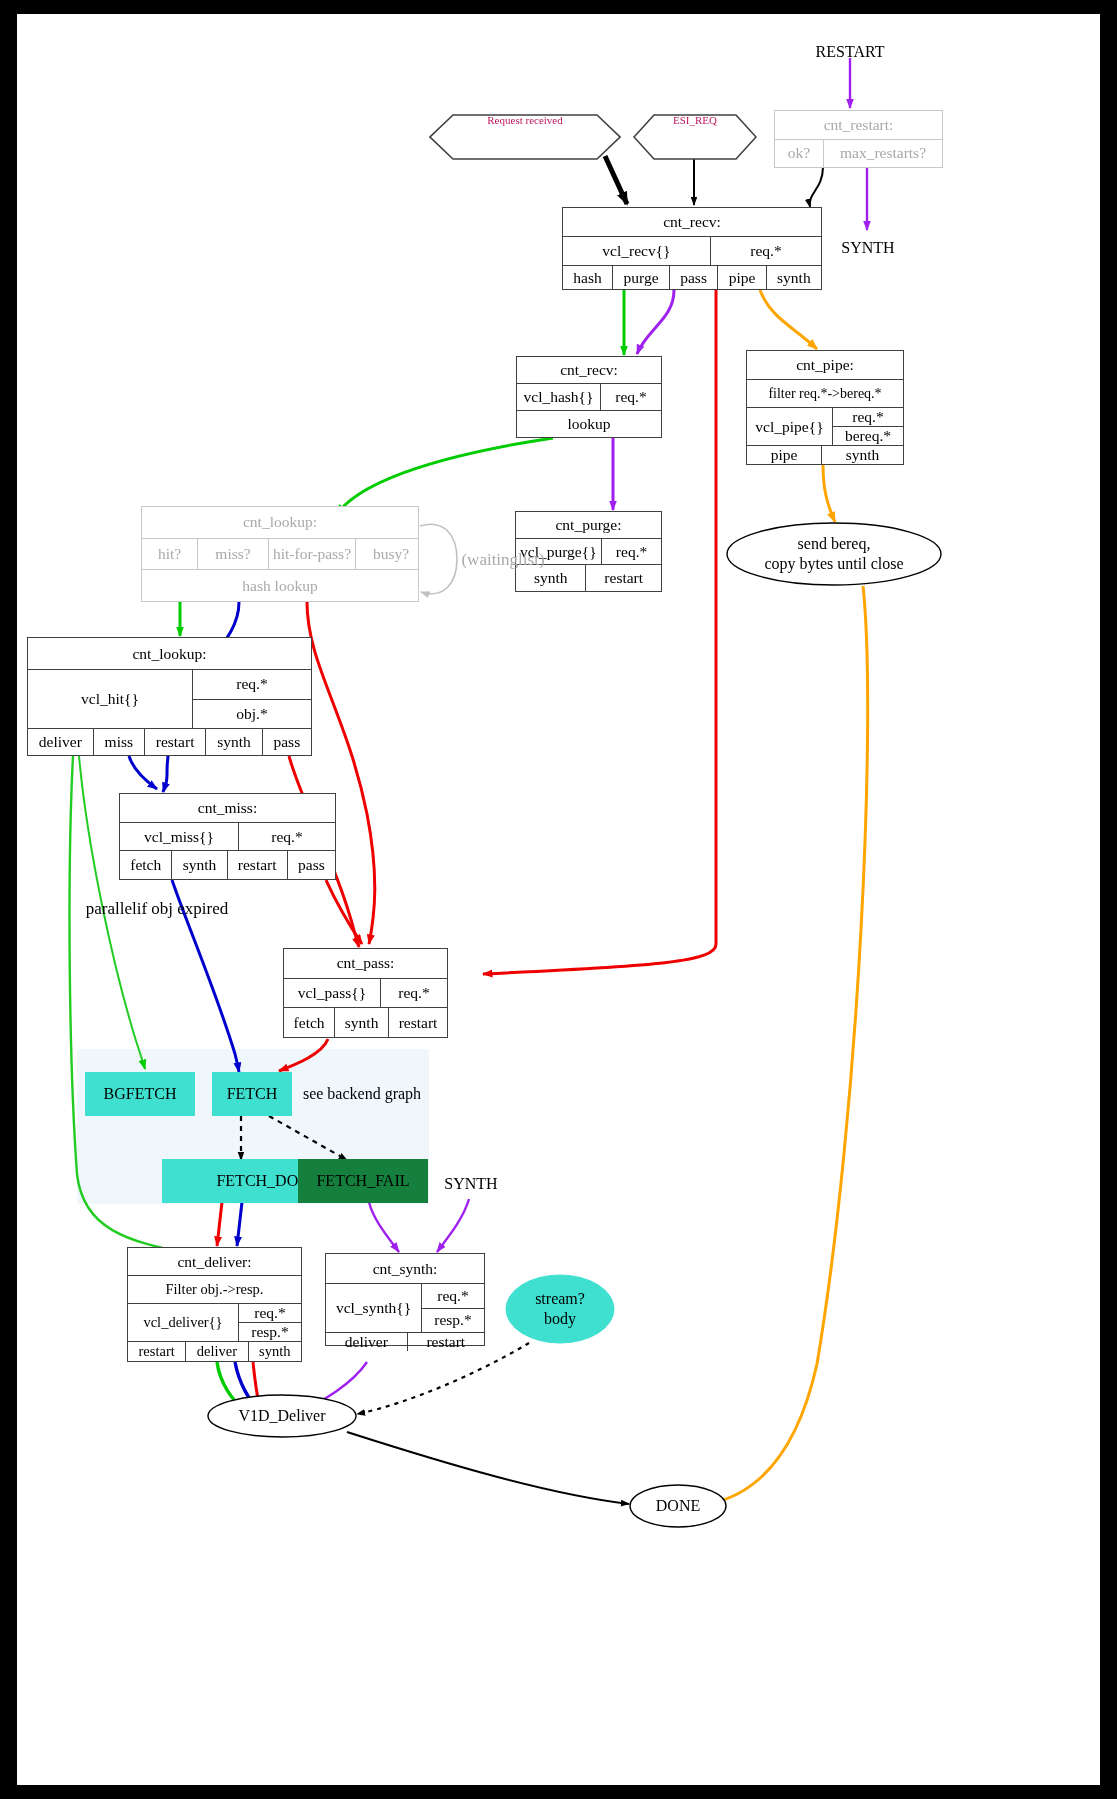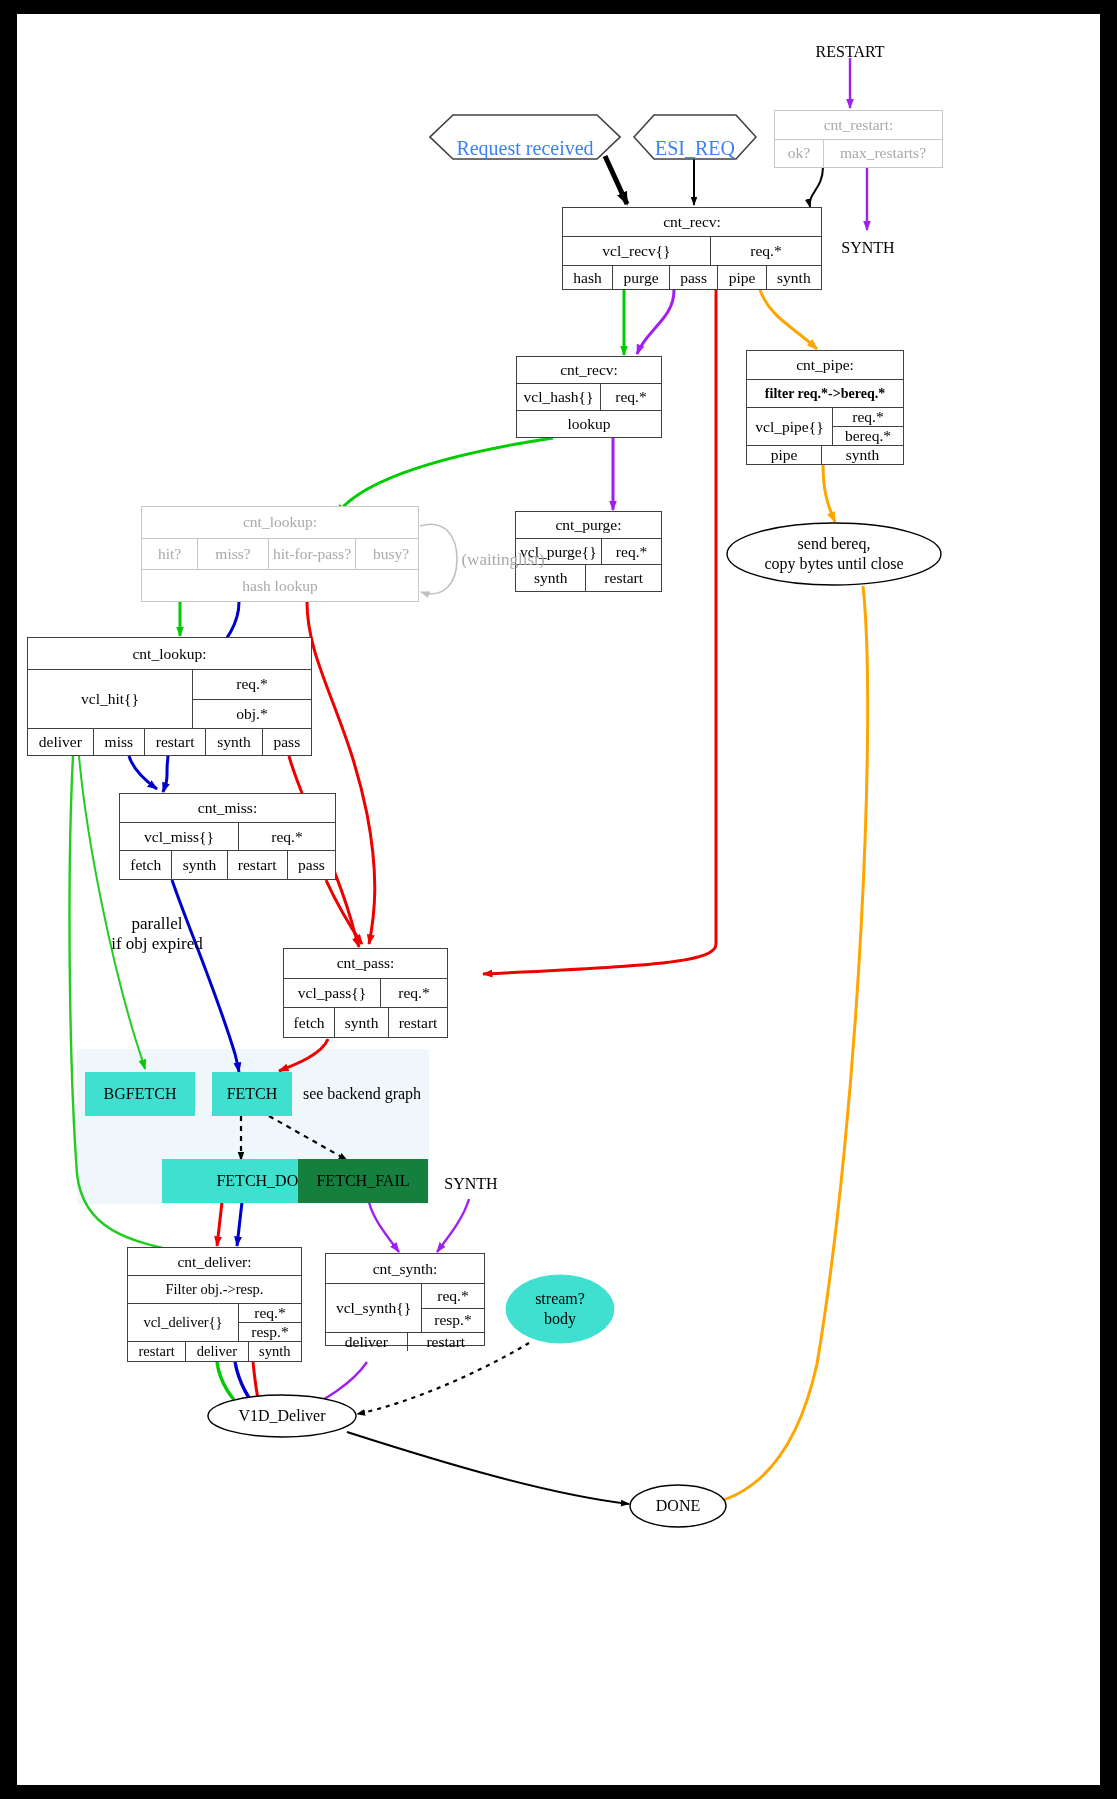--- a/index.html
+++ b/index.html
@@ -45,22 +45,22 @@
 
   
   .plain{
     position:absolute;font-size:16px;color:#000;white-space:nowrap;
     display:flex;align-items:center;justify-content:center;
   }
   .plain.small{font-size:17px;}
   .plain.grey{color:#a9a9a9;}
 
   
-  .hex{position:absolute;display:flex;align-items:flex-end;justify-content:center;
-       font-size:20px;color:#3b82f6;}
+  .hex{position:absolute;display:flex;align-items:flex-start;justify-content:center;
+       font-size:11px;color:#be185d;}
   .hex svg{position:absolute;left:0;top:0;}
   .hex span{position:relative;z-index:2;}
 
   
   .ell{position:absolute;display:flex;align-items:center;justify-content:center;
        font-size:16px;color:#000;text-align:center;line-height:1.25;}
   .ell svg{position:absolute;left:0;top:0;}
   .ell span{position:relative;z-index:2;}
 
   
@@ -248,21 +248,21 @@
       <div class="row">
         <div class="cell">synth</div>
         <div class="cell">restart</div>
       </div>
     </div>
 
     <div class="node rec" style="left:729px;top:336px;width:158px;height:115px;">
       <div class="row" style="flex:0 0 28px;">
         <div class="cell">cnt_pipe:</div>
       </div>
-      <div class="row" style="flex:0 0 27px;font-weight:bold;">
+      <div class="row" style="flex:0 0 27px;">
         <div class="cell" style="font-size:14px">filter req.*-&gt;bereq.*</div>
       </div>
       <div class="row" style="flex:0 0 33px;">
         <div class="cell">vcl_pipe{}</div>
         <div class="col" style="flex:0 0 70px">
           <div class="cell">req.*</div>
           <div class="cell">bereq.*</div>
         </div>
       </div>
       <div class="row">
@@ -327,21 +327,21 @@
         <div class="cell" style="flex:0 0 88px">req.*</div>
       </div>
       <div class="row">
         <div class="cell">fetch</div>
         <div class="cell">synth</div>
         <div class="cell">restart</div>
         <div class="cell">pass</div>
       </div>
     </div>
 
-    <div class="plain small" style="left:70px;top:899px;width:140px;height:42px;flex-direction:column;">
+    <div class="plain small" style="left:70px;top:874px;width:140px;height:42px;">
       <span>parallel</span>
       <span>if obj expired</span>
     </div>
 
     <div class="node rec" style="left:266px;top:934px;width:165px;height:90px;">
       <div class="row">
         <div class="cell">cnt_pass:</div>
       </div>
       <div class="row">
         <div class="cell">vcl_pass{}</div>

